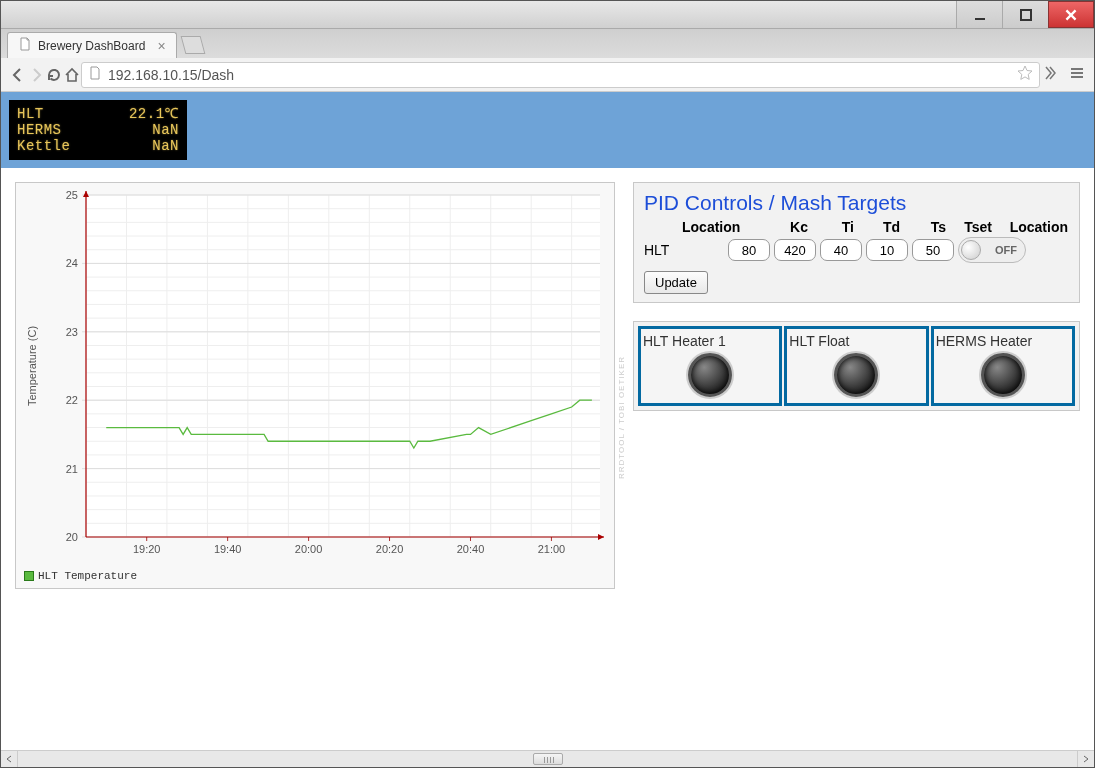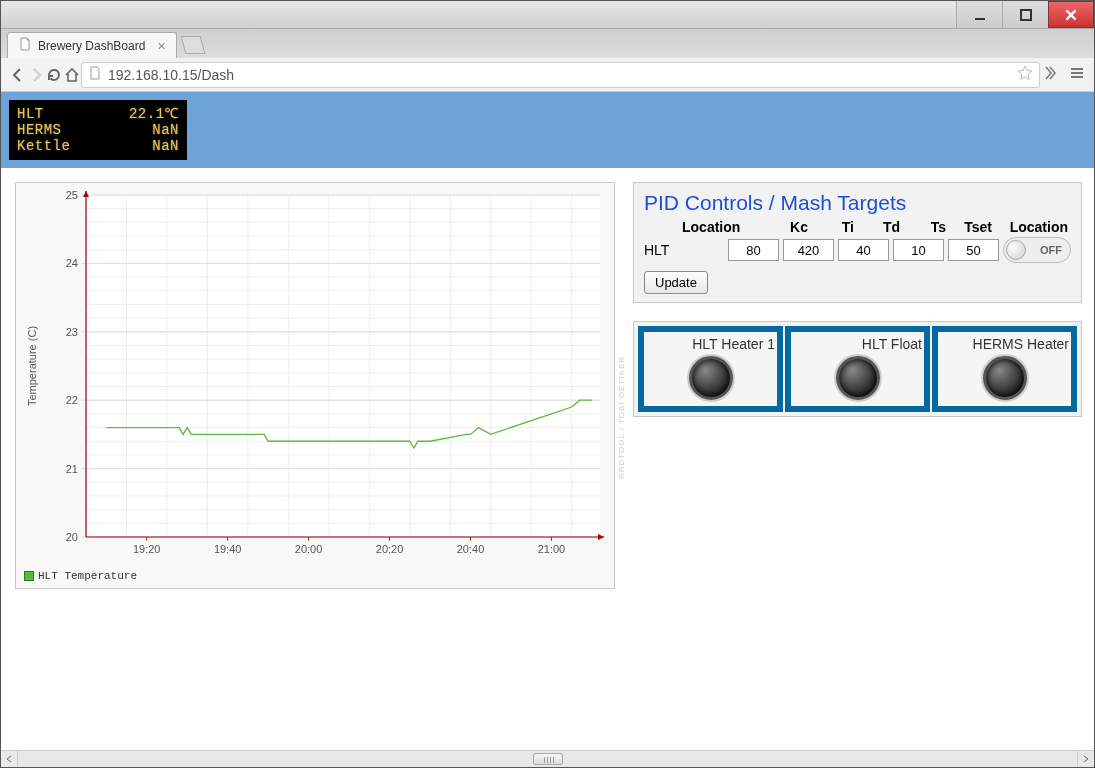--- a/index.html
+++ b/index.html
@@ -179,25 +179,25 @@
   border-radius: 0;
 }
 .panel-title { font-size: 21px; color:#1d4ed8; margin-bottom: 4px;}
 .pid-row { display:flex; align-items:center; gap:4px;}
 .pid-head { display:flex; gap:4px; margin-bottom:2px;}
 .pid-head div { font-weight:bold; font-size:14px; text-align:right;}
 .pid-head .loc { width:80px; text-align:left;margin-left:38px;}
 .col-kc{width:42px;} .col-ti{width:42px;} .col-td{width:42px;} .col-ts{width:42px;} .col-tset{width:42px;} .col-en{width:72px;}
 .pid-row .loc { width:80px; font-size:14px;}
 .pid-row input {
-  width: 51px;
+  width: 42px;
   height: 22px;
   text-align: center;
   border: 1px solid #999;
-  border-radius: 0;
+  border-radius: 7px;
   font-size: 13px;
   background:#fff;
 }
 .toggle {
   width: 68px; height: 26px;
   border-radius: 13px;
   background: #eee;
   border:1px solid #bbb;
   position:relative;
   display:flex;
@@ -226,24 +226,24 @@
   font-size: 13px;
   cursor:pointer;
 }
 
 .heater-grid {
   display:flex;
   gap:2px;
 }
 .heater-cell {
   flex:1;
-  border:6px solid #0369a1;
+  border:3px solid #0369a1;
   background:#f5f5f5;
   padding:4px 2px 6px 2px;
-  text-align:right;
+  text-align:left;
 }
 .heater-label { font-size: 14px; color:#333; margin-bottom:4px; white-space:nowrap;}
 .heater-led {
   width: 44px; height:44px;
   margin: 0 auto;
   border-radius:50%;
   background: radial-gradient(circle at 35% 30%, #888, #333 60%, #000);
   border: 3px solid #555;
   box-shadow: inset 0 0 6px #000, 0 0 0 2px #ccc;
 }

